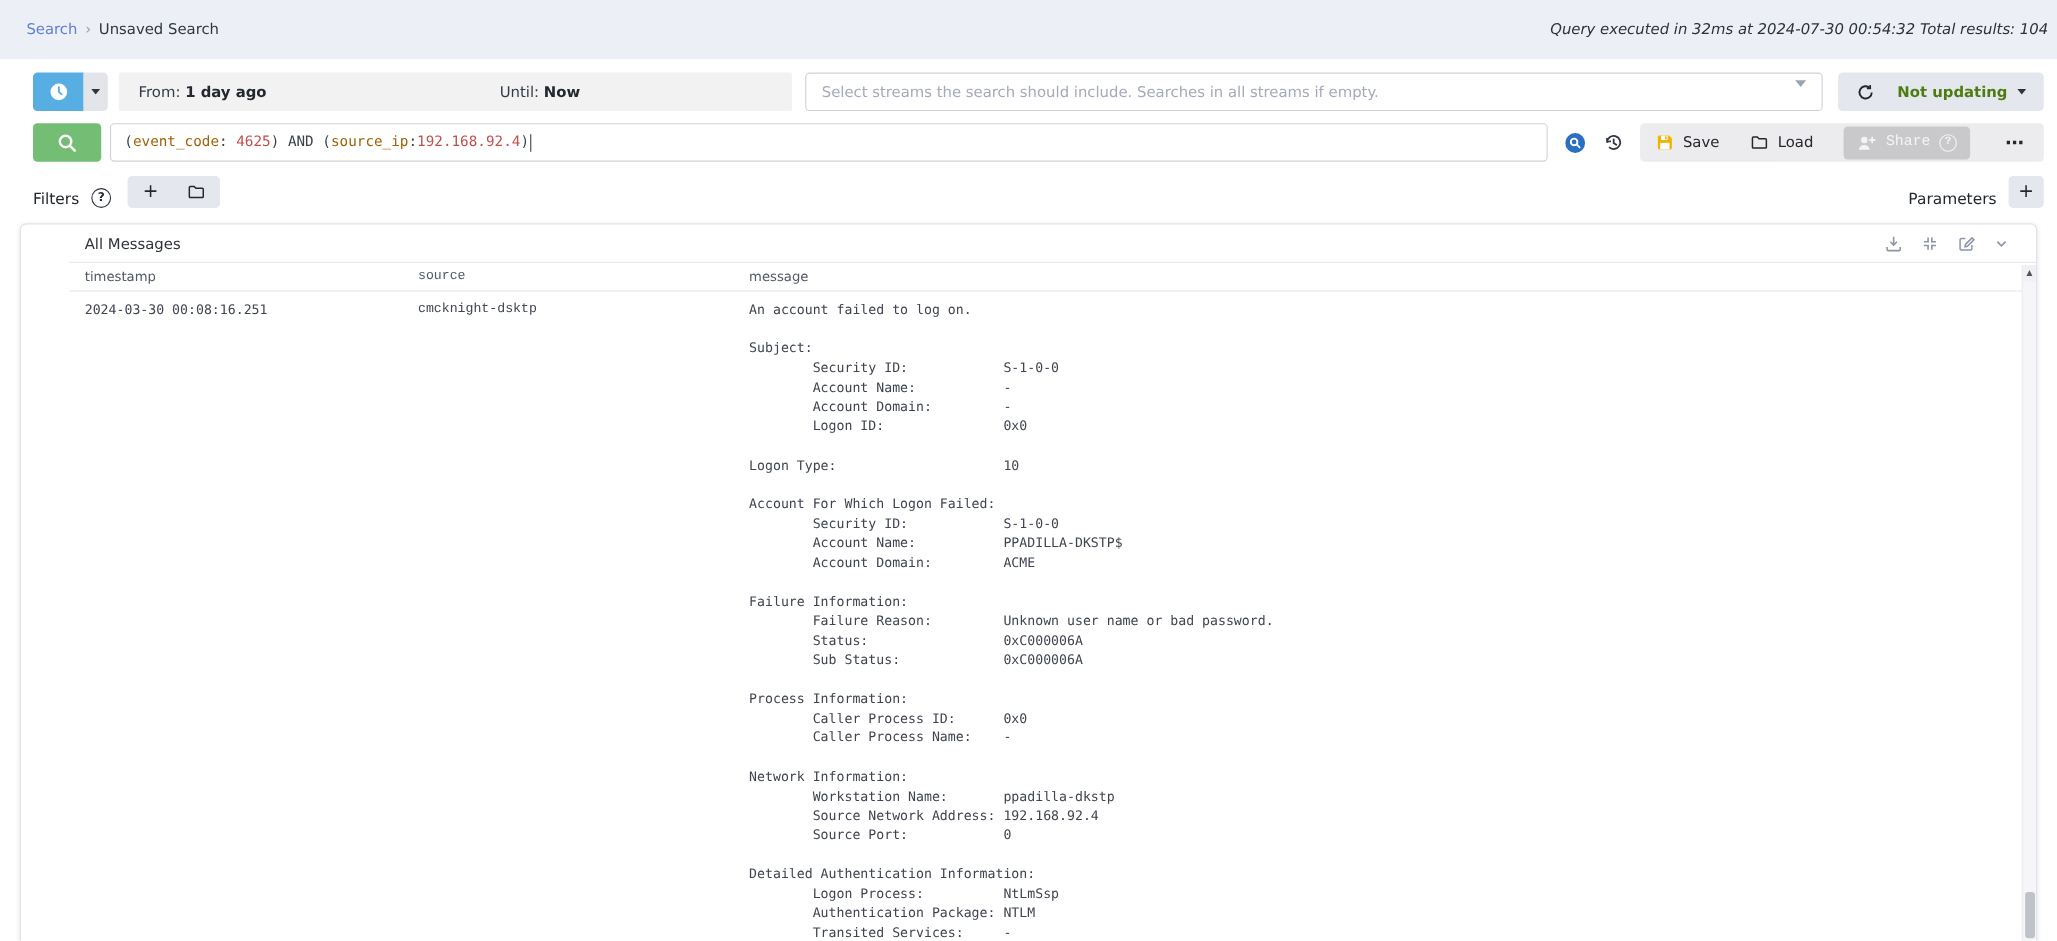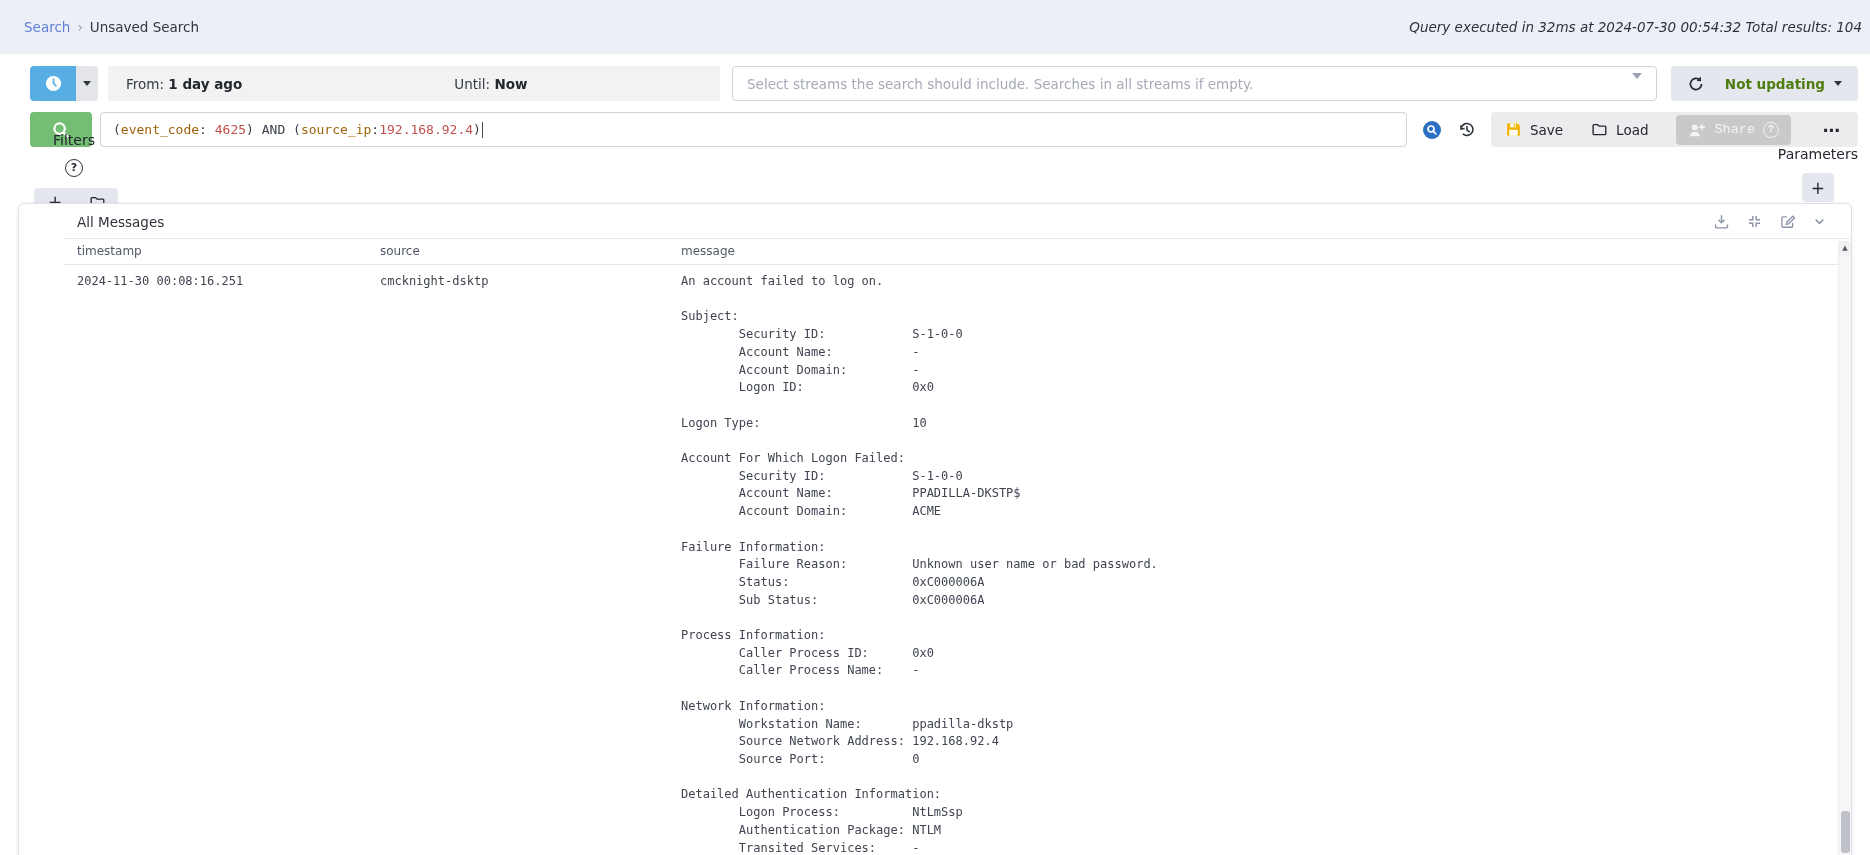--- a/index.html
+++ b/index.html
@@ -63,42 +63,42 @@
   .q-actions { background:#ececee; border-radius:4px; display:flex; align-items:center;
     gap:28px; padding:0 14px; }
   .action { display:flex; align-items:center; gap:8px; color:#23272e; cursor:pointer; }
   .share-btn { background:#c9c9cb; border-radius:4px; color:#f4f4f6;
     display:flex; align-items:center; gap:8px; padding:7px 12px; cursor:pointer;font-family:Liberation Mono, monospace; }
   .share-q { width:16px; height:16px; border:1.5px solid #f4f4f6; border-radius:50%;
     display:flex; align-items:center; justify-content:center; font-size:10px; font-weight:bold; }
   .more-btn { font-size:17px; font-weight:bold; color:#23272e; cursor:pointer; padding:0 4px; }
 
   .f-row { display:flex; justify-content:space-between; align-items:center; margin-top:12px; height:30px; }
-  .filters-left, .params-right { display:flex; align-items:center; gap:11px; font-size:14px; color:#23272e;flex-direction:column; }
+  .filters-left, .params-right { display:flex; align-items:flex-end; gap:11px; font-size:14px; color:#23272e; }
   .qmark { width:18px; height:18px; border:1.6px solid #2e3440; border-radius:50%;
     display:flex; align-items:center; justify-content:center; font-size:11px; font-weight:bold; cursor:pointer; }
   .btn-group { background:#e5e7ee; border-radius:4px; display:flex; margin-left:4px; }
   .group-btn { width:42px; height:29px; display:flex; align-items:center; justify-content:center;
     font-size:17px; color:#23272e; cursor:pointer; }
   .param-add { width:32px; height:29px; background:#e5e7ee; border-radius:4px;
     display:flex; align-items:center; justify-content:center; font-size:17px; cursor:pointer; }
 
   
   .card { margin:14px 18px 0; height:668px; background:#fff;
     border:1px solid #dfe2ea; border-radius:6px;
     box-shadow:0 1px 4px rgba(60,60,90,.10); position:relative; overflow:hidden;padding-left:44px; }
   .card-header { display:flex; justify-content:space-between; align-items:center; padding:9px 14px 8px; }
   .card-title { font-size:13.5px; color:#2e323a; }
   .card-icons { display:flex; align-items:center; gap:16px; color:#8d93a8; padding-right:10px; }
   .card-icons > span { cursor:pointer; }
 
   .thead { display:flex; padding:5px 14px 6px; border-top:1px solid #e6e8ed;
     border-bottom:1px solid #e6e8ed; color:#525866; font-size:12px; }
   .col-ts { width:303px; }
-  .col-src { width:301px; }
+  .col-src { width:301px;font-family:Liberation Mono, monospace; }
   .col-msg { flex:1; }
   .tbody { padding:8px 14px; font-family:"DejaVu Sans Mono","Liberation Mono",monospace;
     font-size:12px; color:#3f4450; }
   .trow { display:flex; align-items:flex-start; cursor:pointer; }
   .cell { line-height:17.7px; }
   pre.msg { margin:0; font:inherit; line-height:17.7px; tab-size:8; -moz-tab-size:8; white-space:pre; }
 
   
   .vscroll { position:absolute; top:37px; right:0; bottom:0; width:13px;
     background:#f6f6f8; border-left:1px solid #ececf0; }
@@ -283,21 +283,21 @@
   </div>
 
   <div class="thead">
     <span class="col-ts">timestamp</span>
     <span class="col-src">source</span>
     <span class="col-msg">message</span>
   </div>
 
   <div class="tbody">
     <div class="trow">
-      <span class="col-ts cell">2024-11-30 00:08:16.251</span>
+      <span class="col-ts cell">2024-03-30 00:08:16.251</span>
       <span class="col-src cell">cmcknight-dsktp</span>
       <span class="col-msg">
         <pre class="msg">An account failed to log on.
 
 Subject:
 	Security ID:		S-1-0-0
 	Account Name:		-
 	Account Domain:		-
 	Logon ID:		0x0
 

